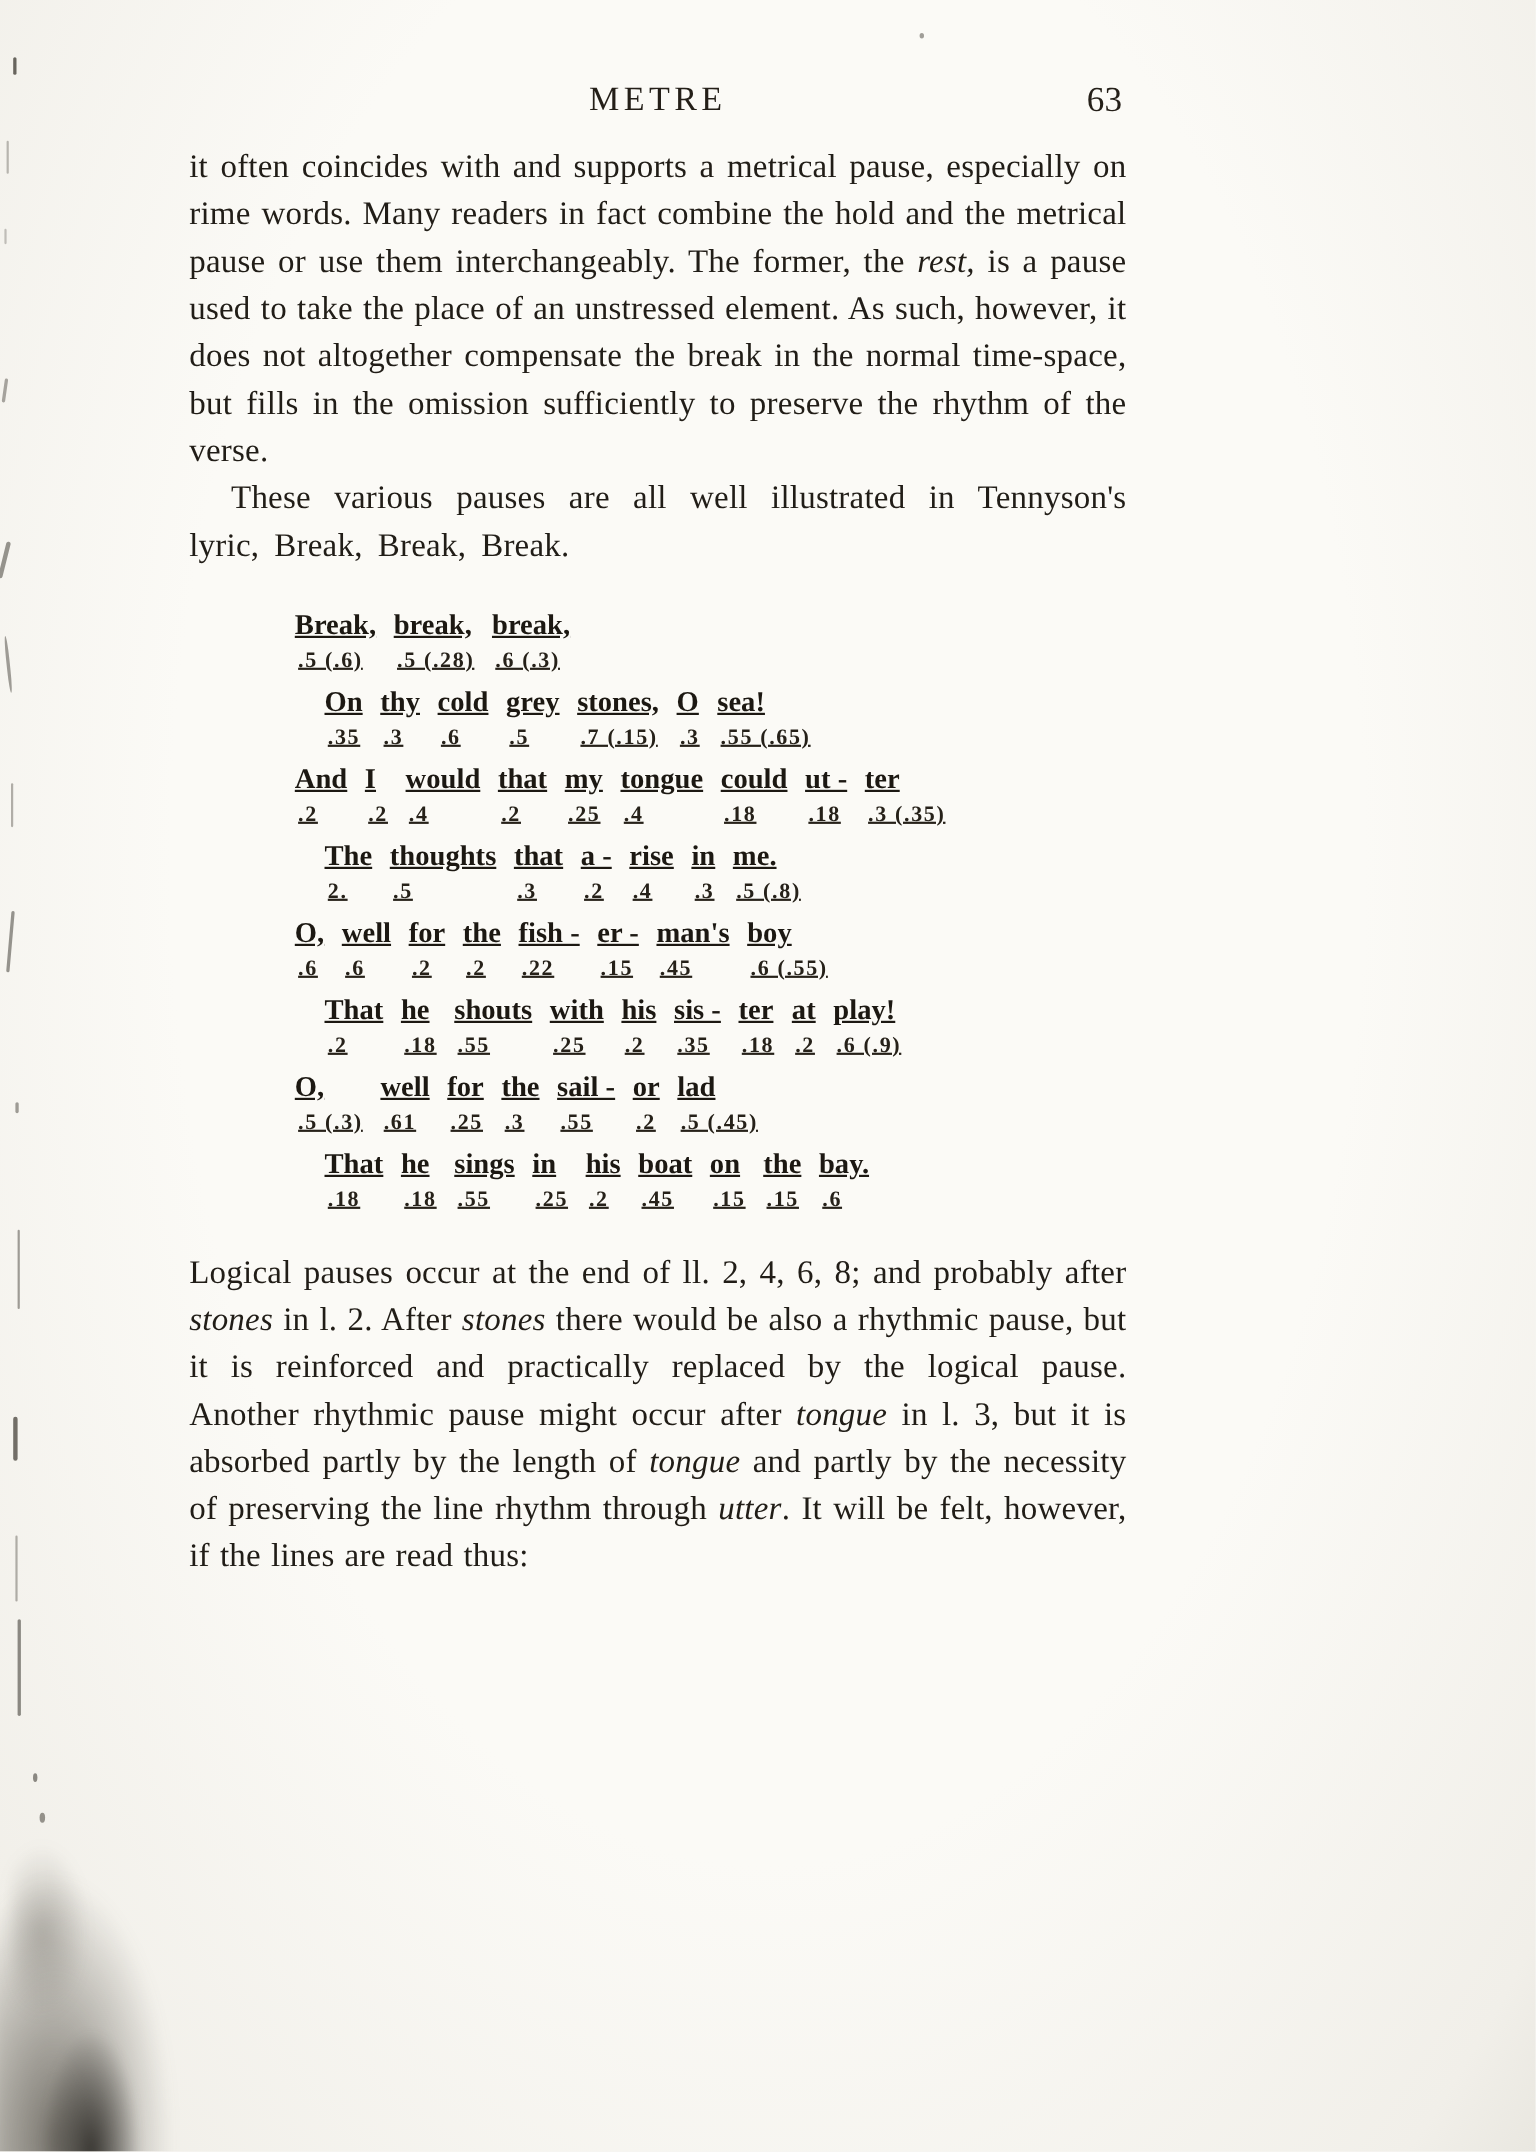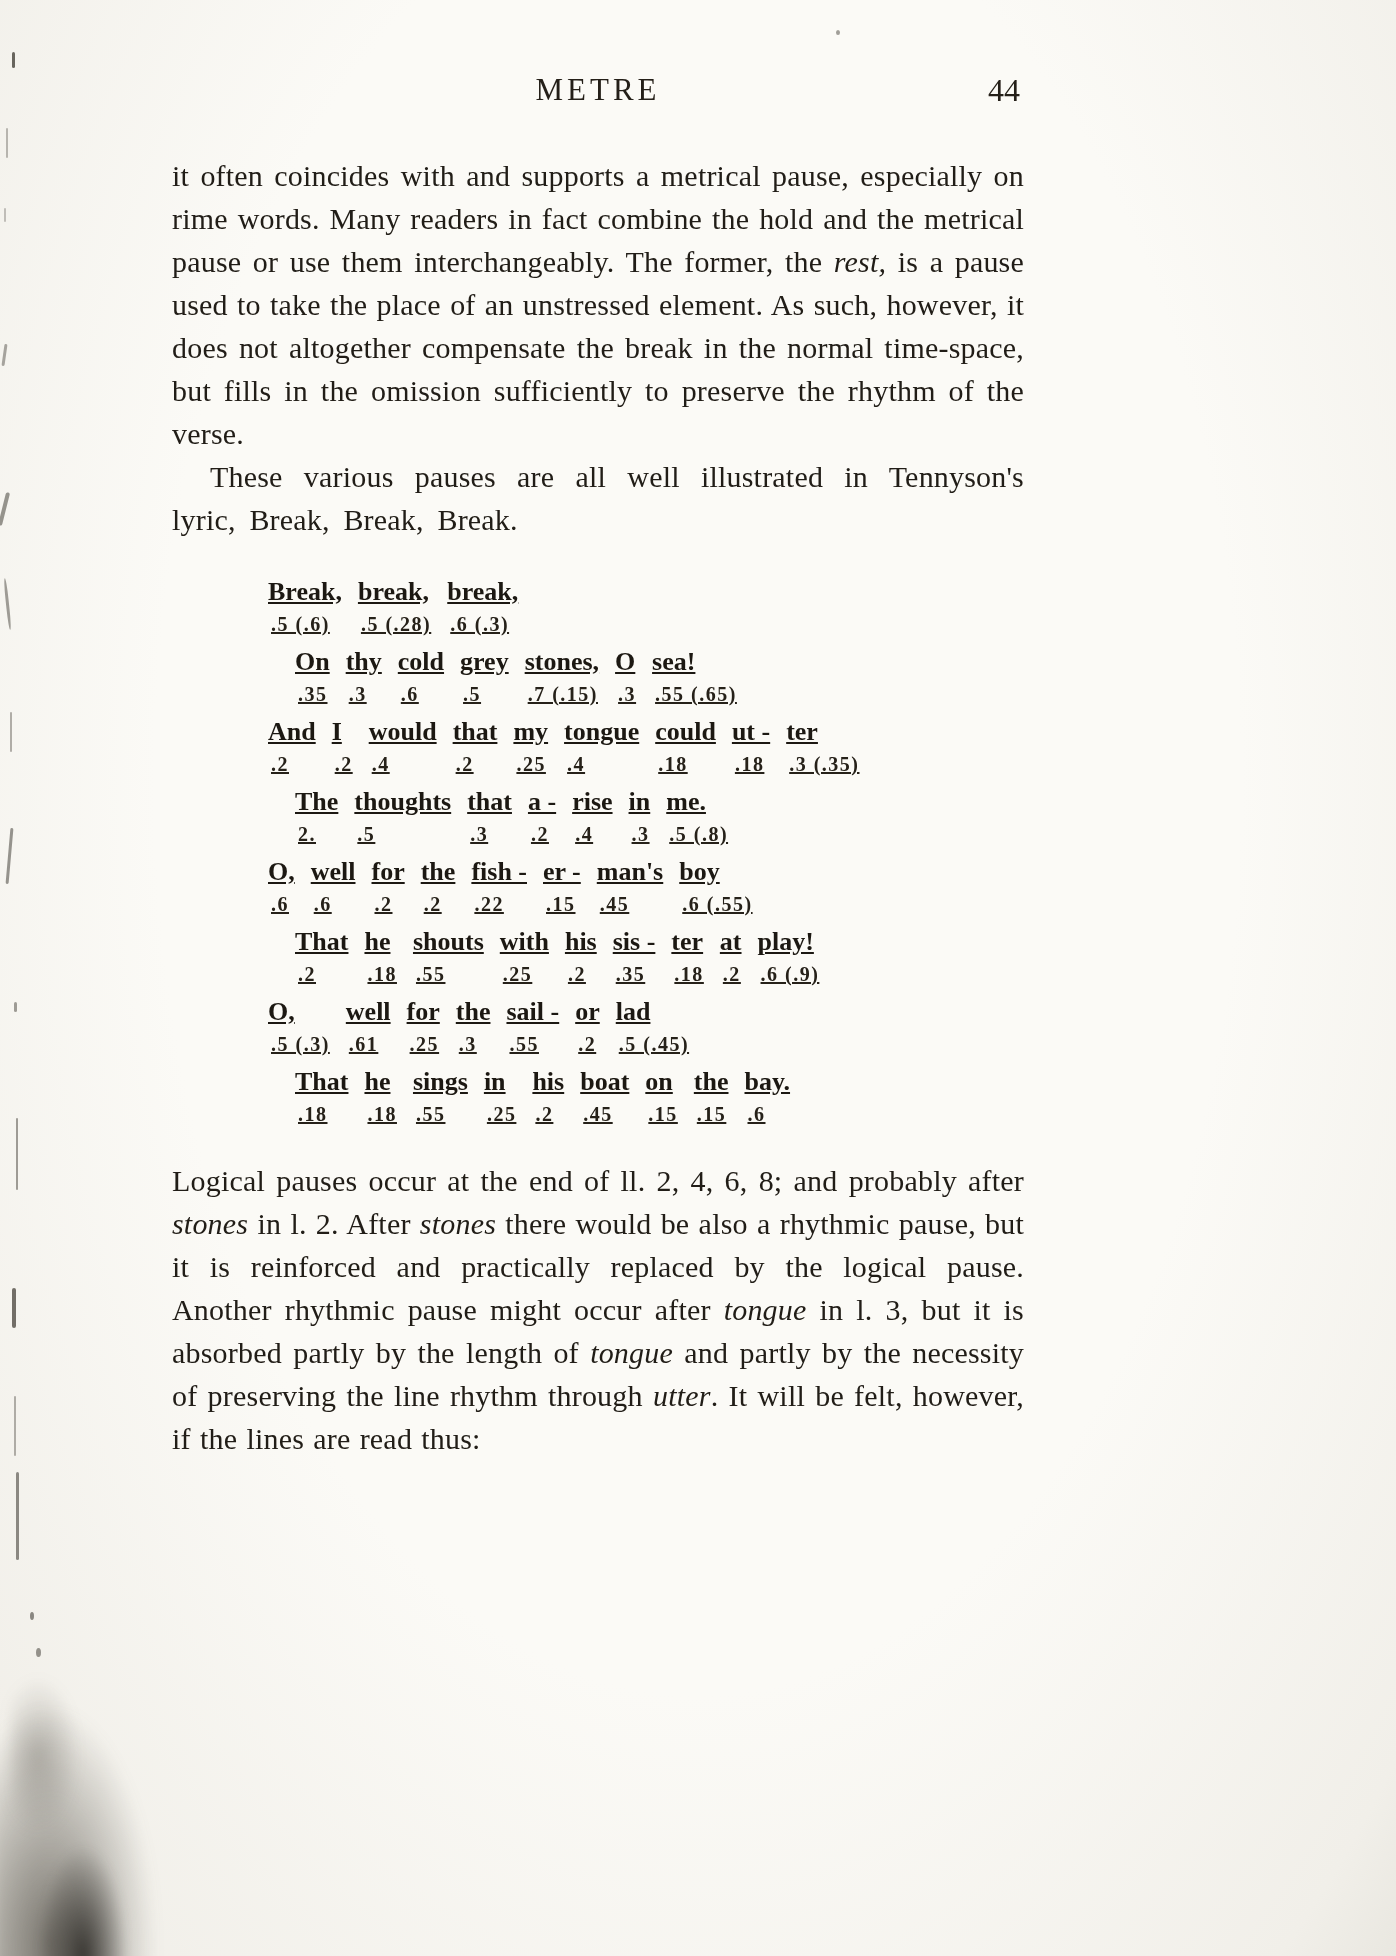--- a/index.html
+++ b/index.html
@@ -21,21 +21,21 @@
   }
 
   
   .content {
     position: absolute;
     left: 172px;
     top: 72px;
     width: 852px;
   }
 
-  .header { position: relative; height: 42px; margin-bottom: 40px; }
+  .header { position: relative; height: 42px; margin-bottom: 16px; }
   .running-title {
     position: absolute; left: 50%; transform: translateX(-50%);
     font-size: 31px; letter-spacing: 4px; color: #241f18;
   }
   .page-number {
     position: absolute; right: 4px; top: 0;
     font-size: 32px; color: #241f18;
   }
 
   .body-para {
@@ -137,21 +137,21 @@
     <div class="mark m16"></div>
     <div class="blob blob-1"></div>
     <div class="blob blob-2"></div>
     <div class="blob blob-3"></div>
   </div>
 
   <div class="content">
 
     <div class="header">
       <span class="running-title">METRE</span>
-      <span class="page-number">44</span>
+      <span class="page-number">63</span>
     </div>
 
     <p class="body-para"><span>it often coincides with and supports a metrical pause, especially on rime words.  Many readers in fact combine the hold and the metrical pause or use them interchangeably.  The former, the </span><em>rest,</em><span> is a pause used to take the place of an unstressed element.  As such, however, it does not altogether compensate the break in the normal time-space, but fills in the omission sufficiently to preserve the rhythm of the verse.</span></p>
 
     <p class="body-para indent"><span>These various pauses are all well illustrated in Tennyson's lyric, Break, Break, Break.</span></p>
 
     <div class="poem">
         <div class="poem-line"><span class="unit"><span class="word">Break,</span><span class="timing">.5 (.6)</span></span><span class="unit"><span class="word">break,</span><span class="timing">.5 (.28)</span></span><span class="unit"><span class="word">break,</span><span class="timing">.6 (.3)</span></span></div>
         <div class="poem-line indented"><span class="unit"><span class="word">On</span><span class="timing">.35</span></span><span class="unit"><span class="word">thy</span><span class="timing">.3</span></span><span class="unit"><span class="word">cold</span><span class="timing">.6</span></span><span class="unit"><span class="word">grey</span><span class="timing">.5</span></span><span class="unit"><span class="word">stones,</span><span class="timing">.7 (.15)</span></span><span class="unit"><span class="word">O</span><span class="timing">.3</span></span><span class="unit"><span class="word">sea!</span><span class="timing">.55 (.65)</span></span></div>
         <div class="poem-line"><span class="unit"><span class="word">And</span><span class="timing">.2</span></span><span class="unit"><span class="word">I</span><span class="timing">.2</span></span><span class="unit"><span class="word">would</span><span class="timing">.4</span></span><span class="unit"><span class="word">that</span><span class="timing">.2</span></span><span class="unit"><span class="word">my</span><span class="timing">.25</span></span><span class="unit"><span class="word">tongue</span><span class="timing">.4</span></span><span class="unit"><span class="word">could</span><span class="timing">.18</span></span><span class="unit"><span class="word">ut -</span><span class="timing">.18</span></span><span class="unit"><span class="word">ter</span><span class="timing">.3 (.35)</span></span></div>

